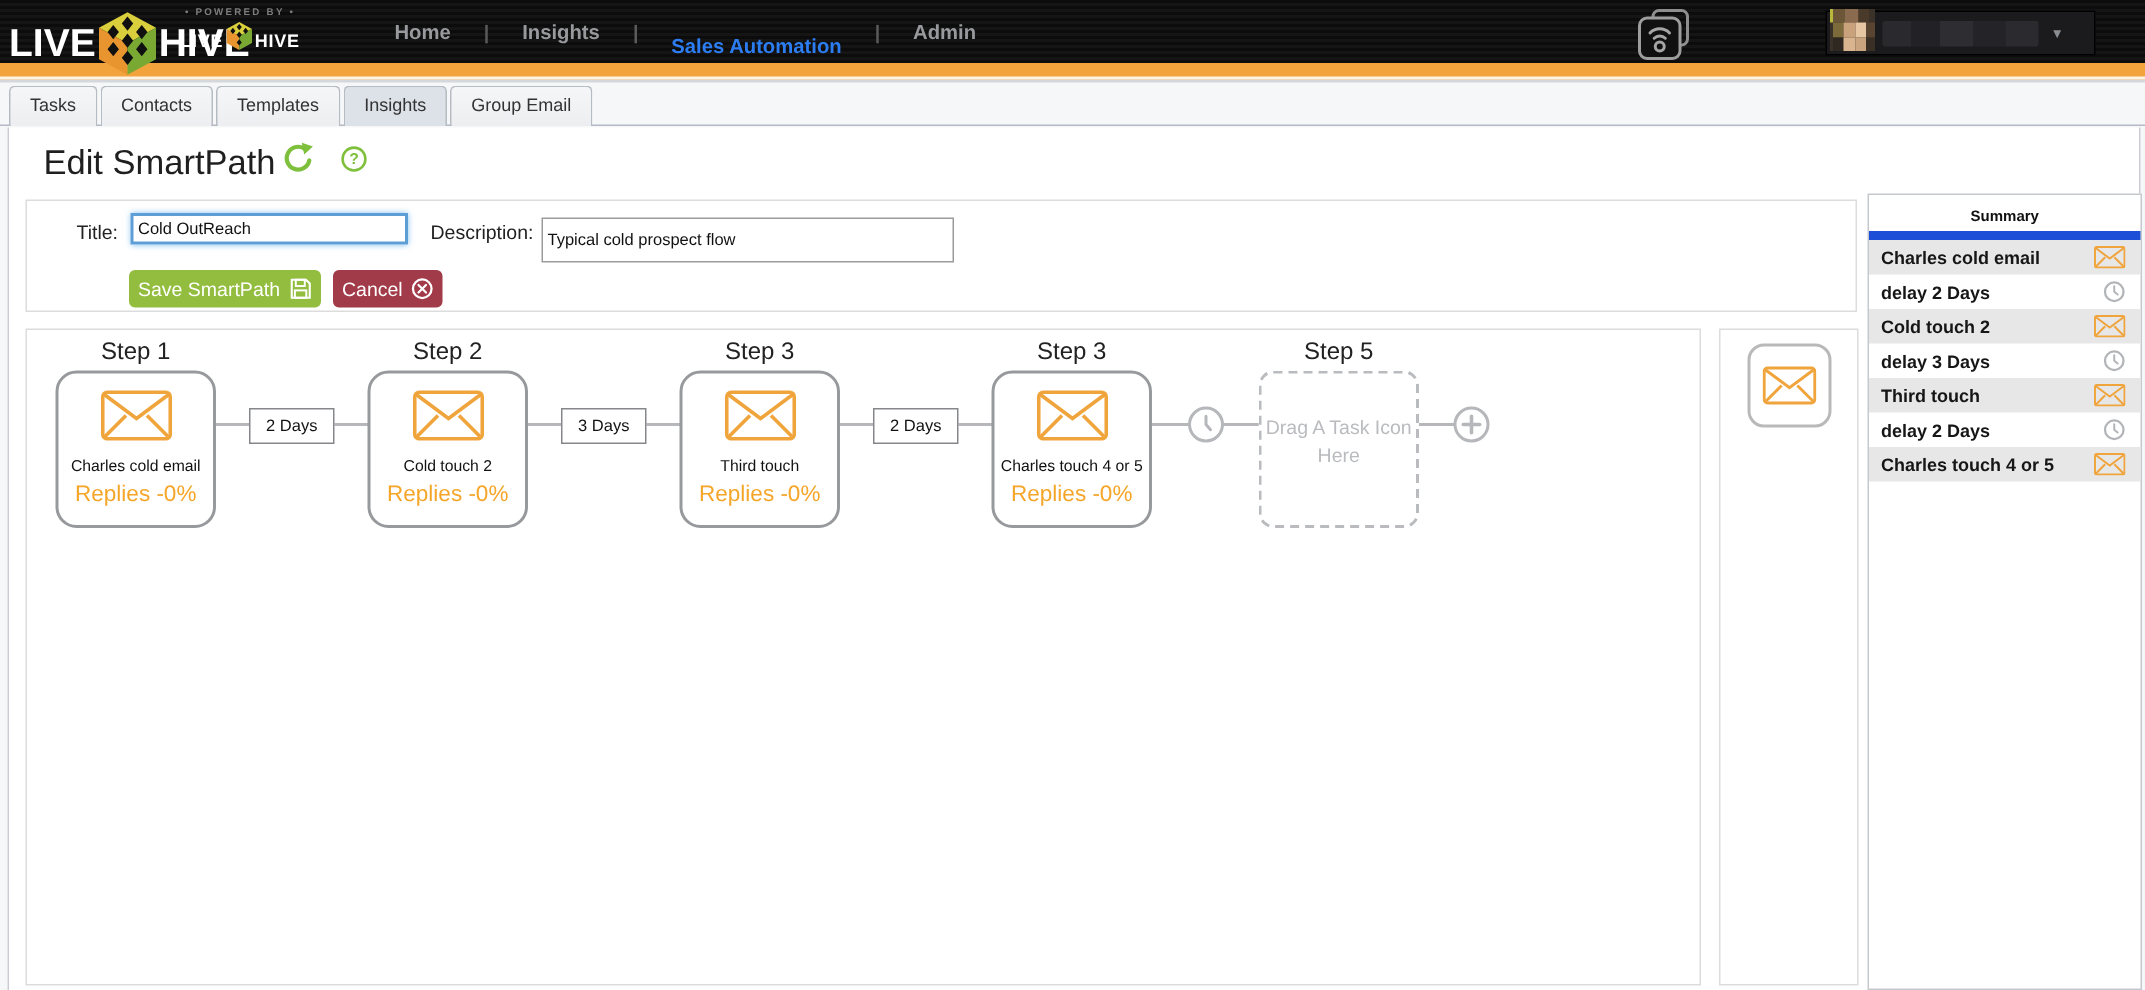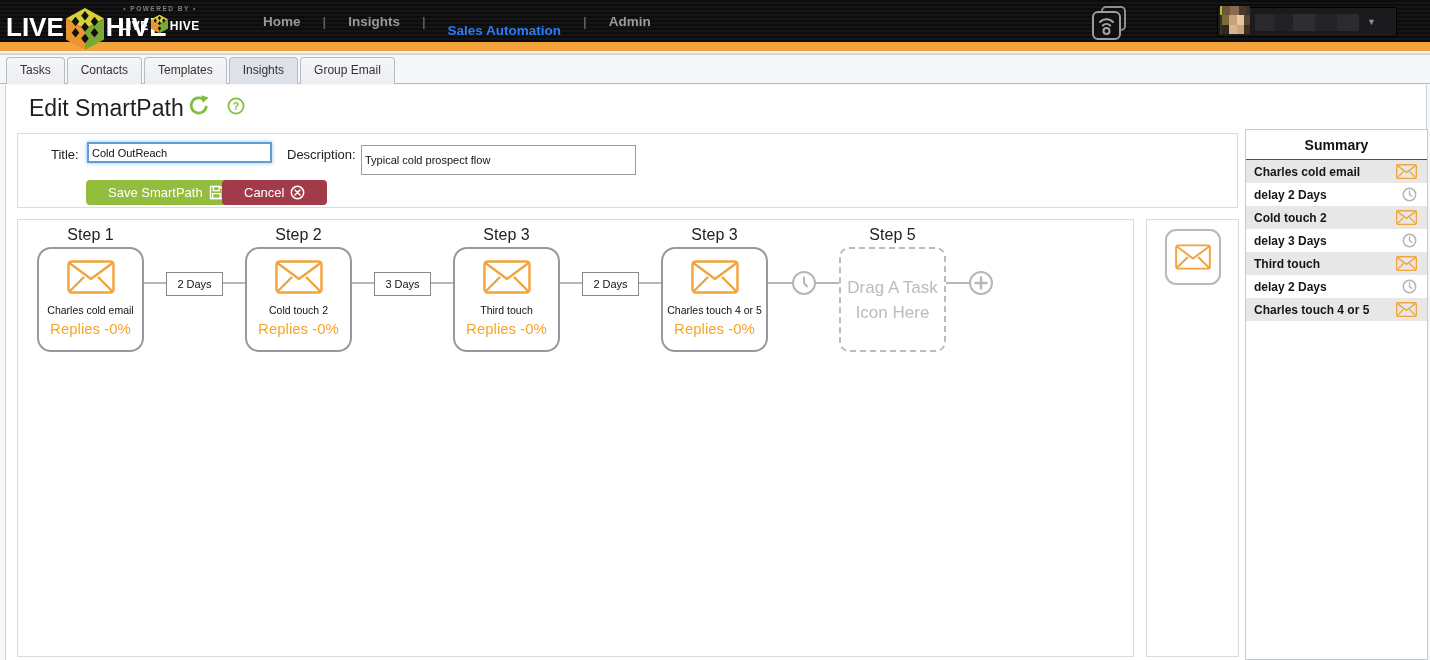--- a/index.html
+++ b/index.html
@@ -55,53 +55,53 @@
   .field-label { position:absolute; font-size:13px; color:#222; }
   .lbl-title { left:33px; top:13px; }
   .lbl-desc { left:269px; top:13px;text-align:center; }
   .inp { position:absolute; font-size:11px; color:#111; padding:0 3px;
     font-family:"Liberation Sans",sans-serif; outline:none; }
   .inp-title { left:69px; top:8px; width:185px; height:21px; border:2px solid #5e9ed6;
     box-shadow:0 0 4px rgba(82,168,236,.7); }
   .inp-desc { left:343px; top:11px; width:275px; height:30px; border:1px solid #9b9b9b; }
   .btn { position:absolute; top:46px; height:25px; border:none; border-radius:4px; color:#fff;
     font-size:13px; font-family:"Liberation Sans",sans-serif; display:flex; align-items:center;
-    gap:6px; padding:0 22px; cursor:pointer; }
+    gap:6px; padding:0 6px; cursor:pointer; }
   .btn-save { left:68px; background:#93bd3e; }
   .btn-cancel { left:204px; background:#a23b49; }
 
   
   .canvas { position:absolute; left:11px; top:134px; width:1117px; height:438px;
     border:1px solid #dcdcdc; background:#fff; }
   .connector { position:absolute; left:110px; top:62px; width:855px; height:2px; background:#b5b7ba; }
   .step { position:absolute; top:6px; width:107px; text-align:center; }
   .step-label { font-size:16px; color:#222; margin-bottom:3px; display:block; }
   .step-box { width:107px; height:105px; background:#fff; border:2px solid #97999d;
     border-radius:14px; position:relative; cursor:pointer; }
   .step-box .mailwrap { margin-top:11px; }
   .step-name { font-size:10.5px; color:#111; margin-top:6px; white-space:nowrap; }
   .step-replies { font-size:15px; color:#f5a629; margin-top:4px; }
   .step-box.placeholder { border:2px dashed #b9bbbe; border-radius:10px; cursor:default; }
-  .ph-text { font-size:17px; color:#b9bbbe; line-height:1.45; padding-top:27px; }
+  .ph-text { font-size:13px; color:#b9bbbe; line-height:1.45; padding-top:27px; }
   .delay-box { position:absolute; top:52px; width:57px; height:24px; background:#fff;
     border:1px solid #85878b; font-size:11px; color:#111; text-align:center; line-height:22px; cursor:pointer; }
   .node-circle { position:absolute; top:51px; width:24px; height:24px; border:2px solid #b5b7ba;
     border-radius:50%; background:#fff; display:flex; align-items:center; justify-content:center; }
 
   
   .palette { position:absolute; left:1140px; top:134px; width:93px; height:438px;
     border:1px solid #dcdcdc; background:#fff; }
   .palette-btn { margin:9px auto 0; width:56px; height:56px; border:2px solid #b9b9b9;
     border-radius:11px; background:#fff; display:flex; align-items:center; justify-content:center; cursor:grab; }
 
   
   .summary { position:absolute; left:1239px; top:44px; width:183px; height:531px;
     border:1px solid #c5c9ce; background:#fff; }
-  .summary-title { height:30px; line-height:30px; text-align:center; font-size:14px;
-    font-weight:700; color:#111; border-bottom:1px solid #1d4ed8; }
+  .summary-title { height:30px; line-height:30px; text-align:center; font-size:10px;
+    font-weight:700; color:#111; border-bottom:6px solid #1d4ed8; }
   .summary-row { height:23px; display:flex; align-items:center; padding:0 10px 0 8px; }
   .summary-row.shaded { background:#e7e7e8; }
   .summary-row .row-label { flex:1; font-size:12px; font-weight:700; color:#161616; white-space:nowrap; }
 </style>
 </head>
 <body>
 
 <div class="screen">
 
   <header class="topnav">

